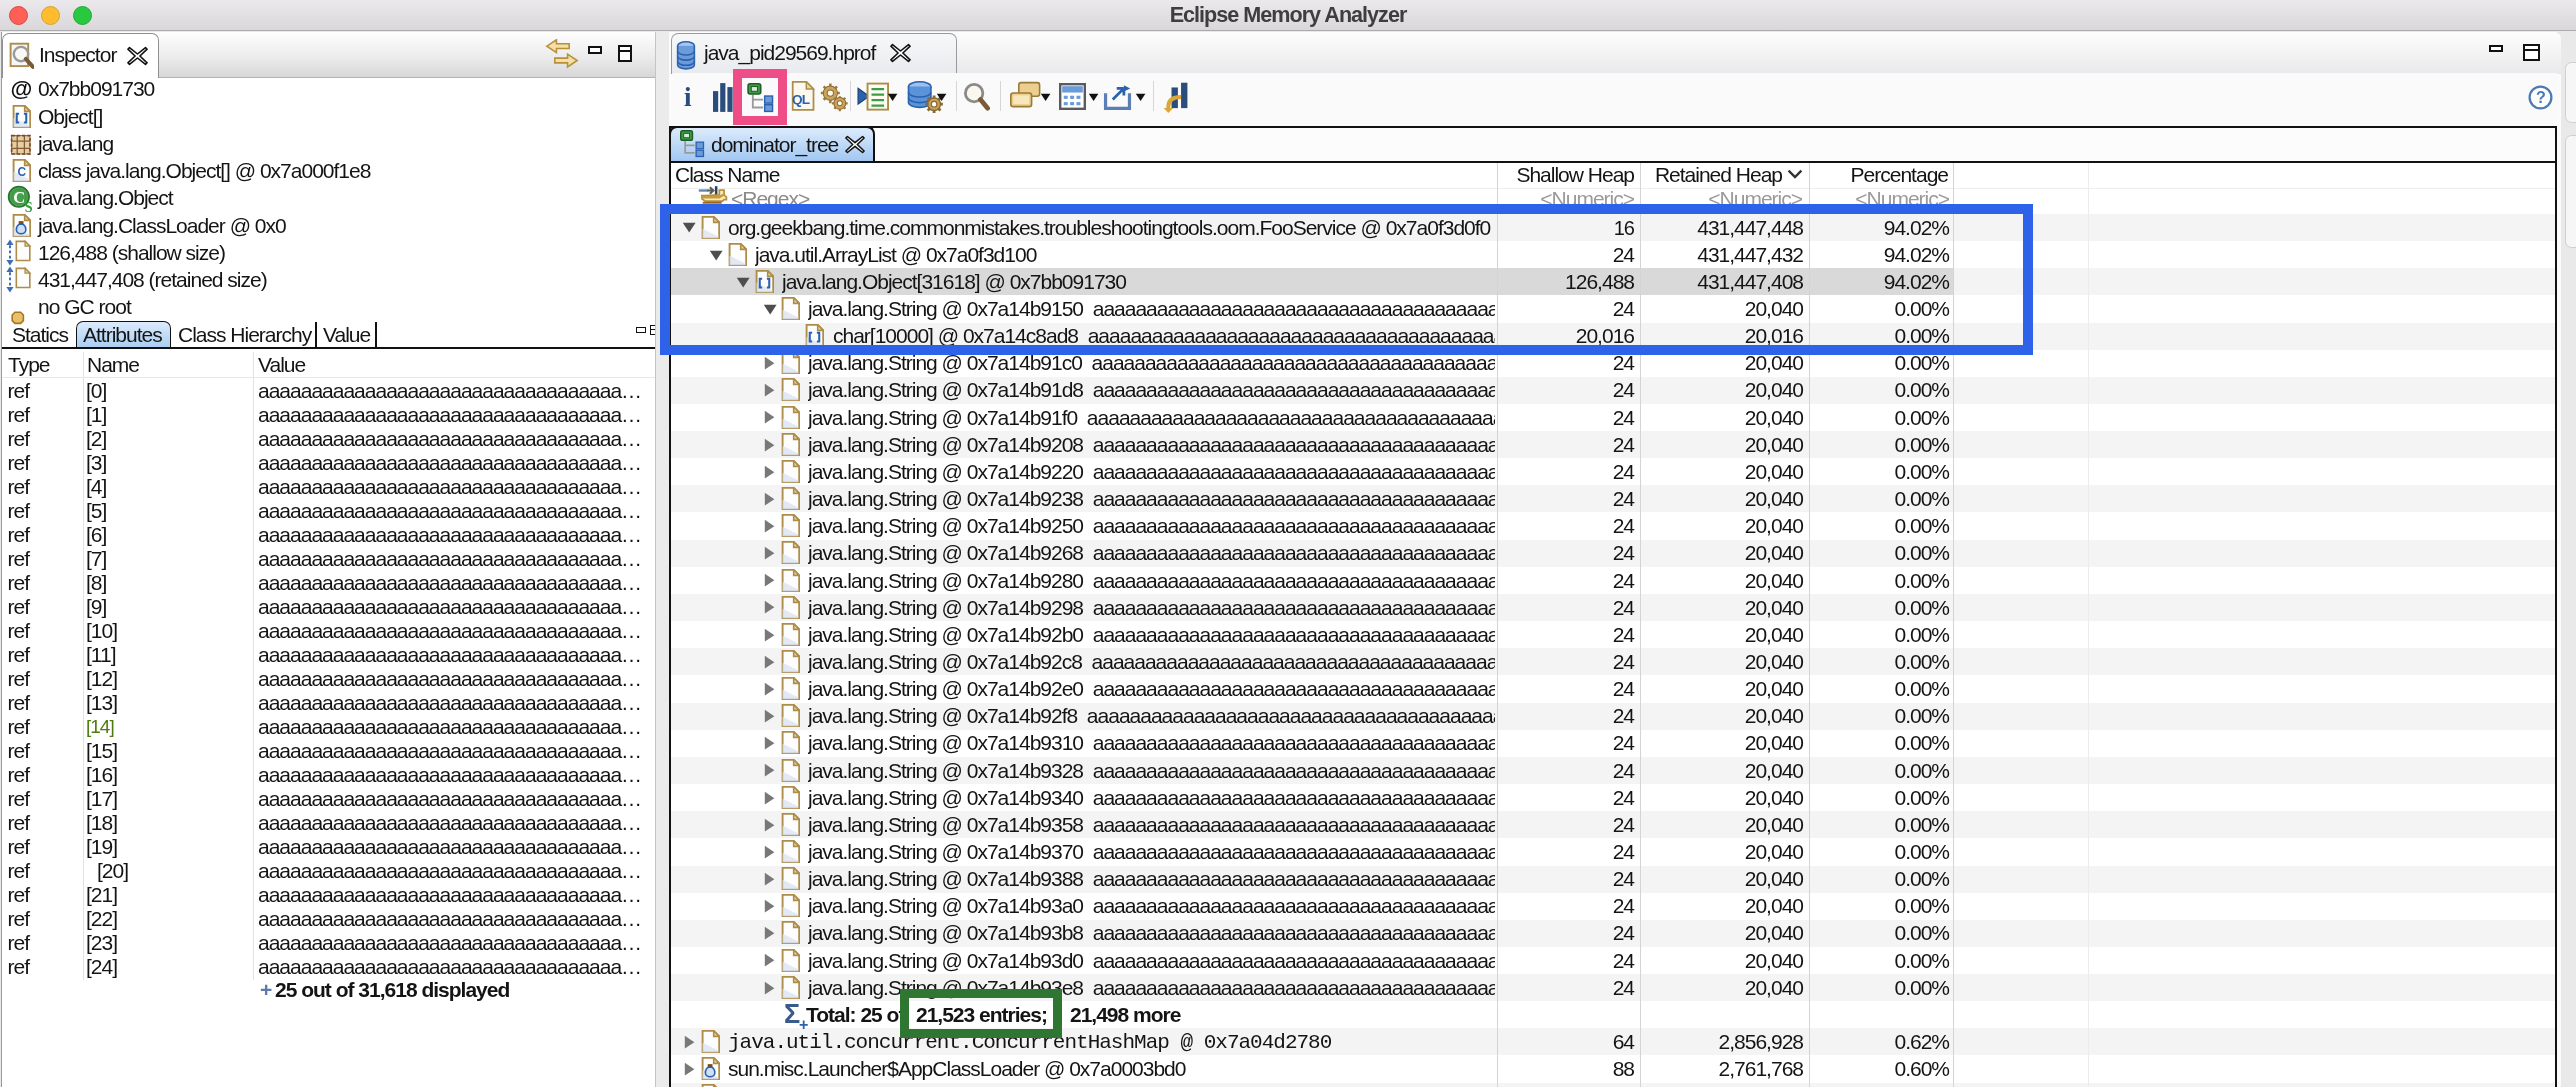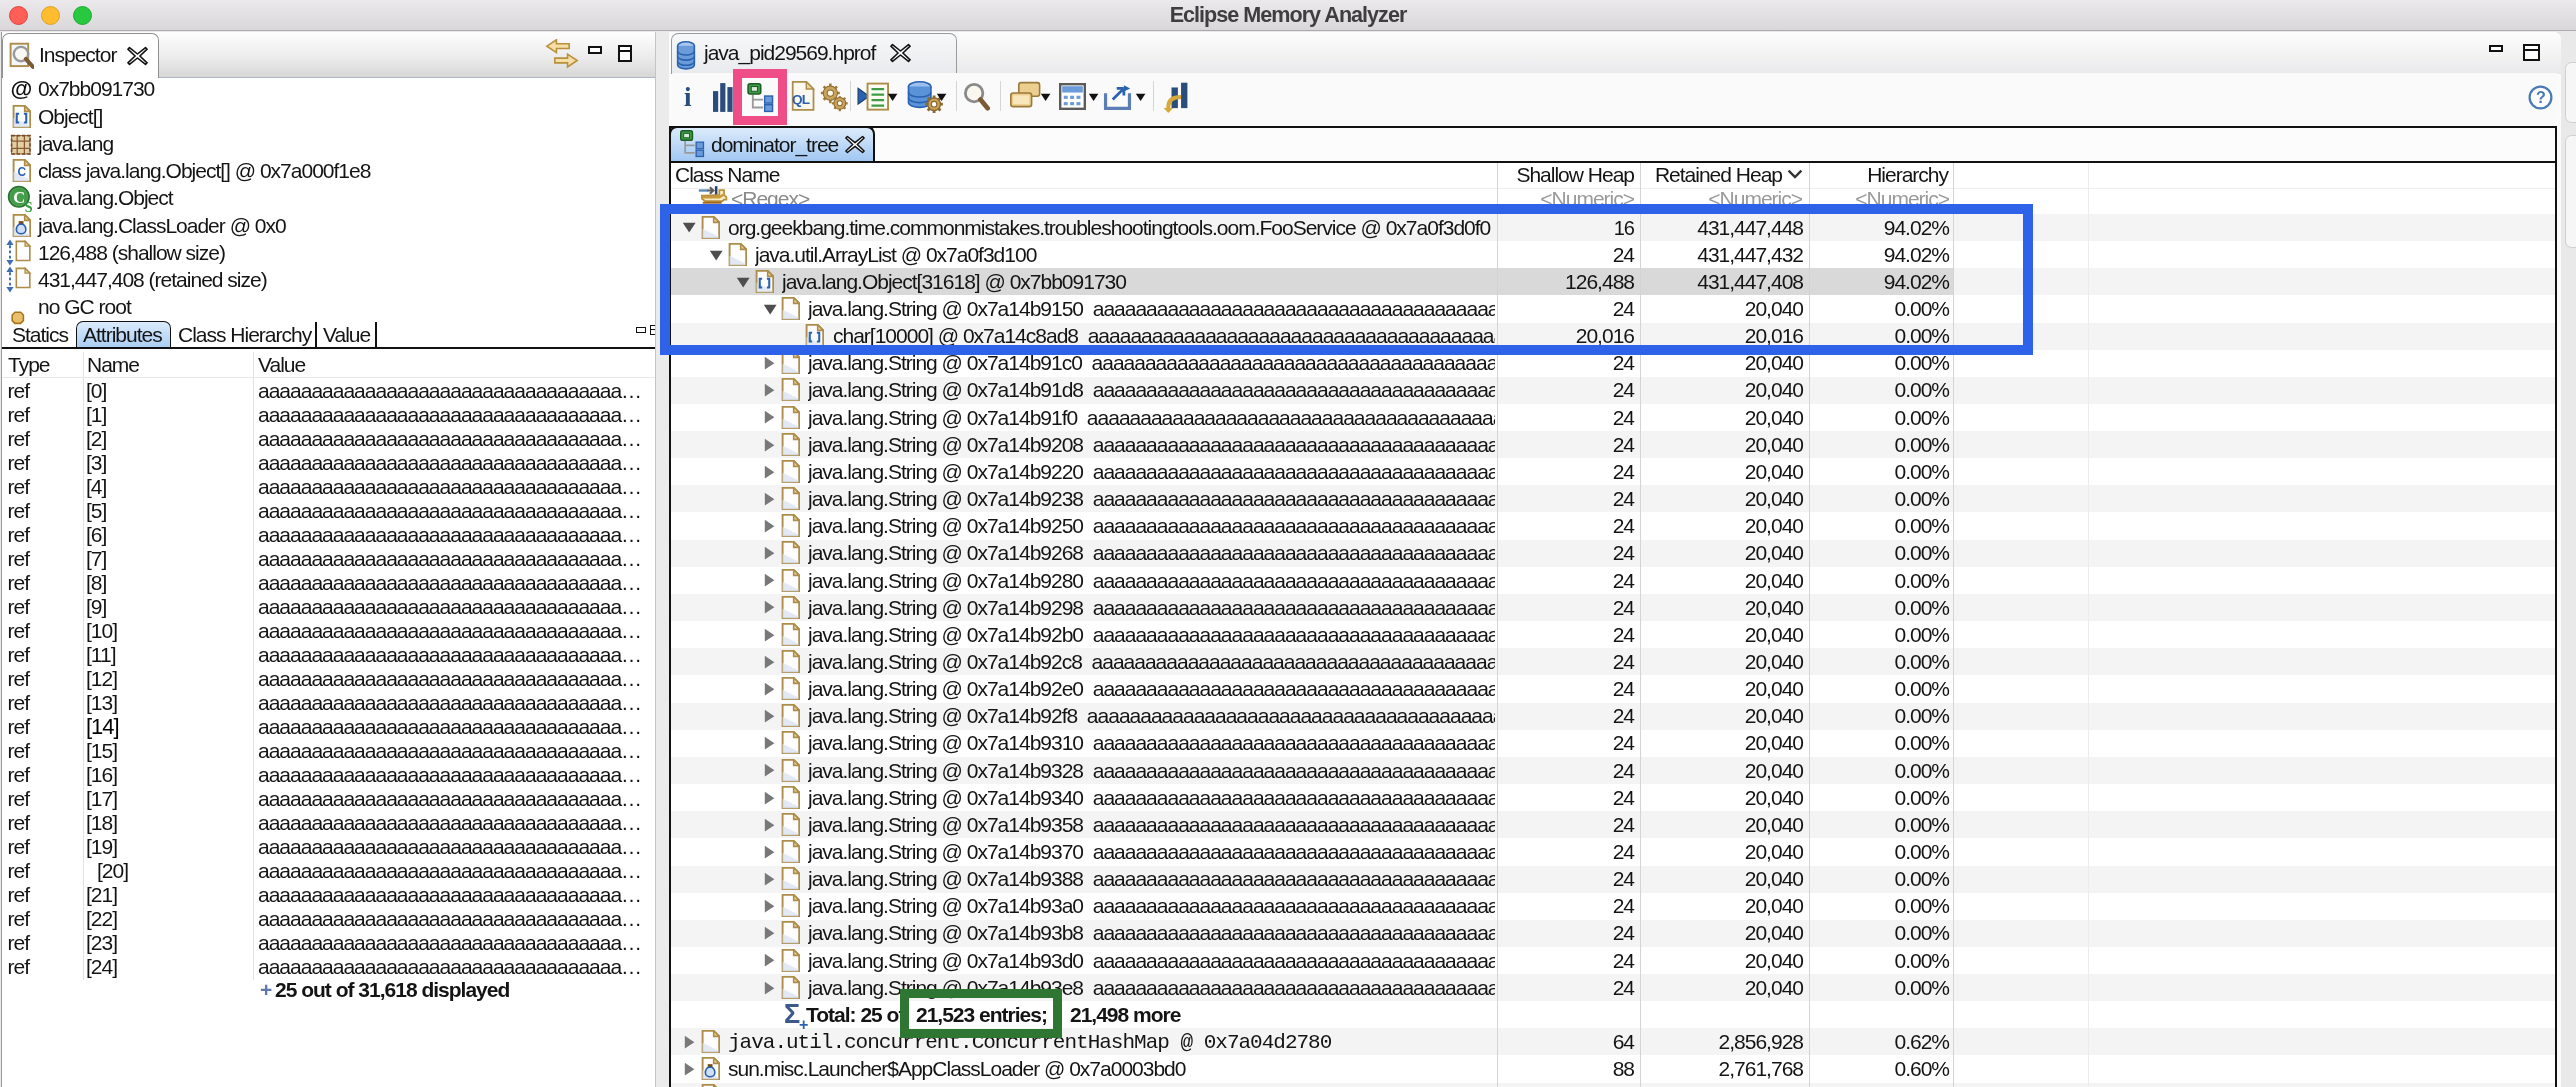--- a/index.html
+++ b/index.html
@@ -138,21 +138,21 @@
 <div style="position:absolute;left:7.6px;top:655px;transform:translateY(-50%);font-size:21px;font-weight:400;color:#141414;white-space:pre;">ref</div>
 <div style="position:absolute;left:86px;top:655px;transform:translateY(-50%);font-size:21px;font-weight:400;color:#141414;white-space:pre;">[11]</div>
 <div style="position:absolute;left:258px;top:655px;transform:translateY(-50%);font-size:21px;font-weight:400;color:#141414;white-space:pre;">aaaaaaaaaaaaaaaaaaaaaaaaaaaaaaaaaa…</div>
 <div style="position:absolute;left:7.6px;top:679px;transform:translateY(-50%);font-size:21px;font-weight:400;color:#141414;white-space:pre;">ref</div>
 <div style="position:absolute;left:86px;top:679px;transform:translateY(-50%);font-size:21px;font-weight:400;color:#141414;white-space:pre;">[12]</div>
 <div style="position:absolute;left:258px;top:679px;transform:translateY(-50%);font-size:21px;font-weight:400;color:#141414;white-space:pre;">aaaaaaaaaaaaaaaaaaaaaaaaaaaaaaaaaa…</div>
 <div style="position:absolute;left:7.6px;top:703px;transform:translateY(-50%);font-size:21px;font-weight:400;color:#141414;white-space:pre;">ref</div>
 <div style="position:absolute;left:86px;top:703px;transform:translateY(-50%);font-size:21px;font-weight:400;color:#141414;white-space:pre;">[13]</div>
 <div style="position:absolute;left:258px;top:703px;transform:translateY(-50%);font-size:21px;font-weight:400;color:#141414;white-space:pre;">aaaaaaaaaaaaaaaaaaaaaaaaaaaaaaaaaa…</div>
 <div style="position:absolute;left:7.6px;top:727px;transform:translateY(-50%);font-size:21px;font-weight:400;color:#141414;white-space:pre;">ref</div>
-<div style="position:absolute;left:86px;top:727px;transform:translateY(-50%);font-size:22px;font-weight:400;color:#000000;white-space:pre;">[14]</div>
+<div style="position:absolute;left:86px;top:727px;transform:translateY(-50%);font-size:19px;font-weight:400;color:#4d7c0f;white-space:pre;">[14]</div>
 <div style="position:absolute;left:258px;top:727px;transform:translateY(-50%);font-size:21px;font-weight:400;color:#141414;white-space:pre;">aaaaaaaaaaaaaaaaaaaaaaaaaaaaaaaaaa…</div>
 <div style="position:absolute;left:7.6px;top:751px;transform:translateY(-50%);font-size:21px;font-weight:400;color:#141414;white-space:pre;">ref</div>
 <div style="position:absolute;left:86px;top:751px;transform:translateY(-50%);font-size:21px;font-weight:400;color:#141414;white-space:pre;">[15]</div>
 <div style="position:absolute;left:258px;top:751px;transform:translateY(-50%);font-size:21px;font-weight:400;color:#141414;white-space:pre;">aaaaaaaaaaaaaaaaaaaaaaaaaaaaaaaaaa…</div>
 <div style="position:absolute;left:7.6px;top:775px;transform:translateY(-50%);font-size:21px;font-weight:400;color:#141414;white-space:pre;">ref</div>
 <div style="position:absolute;left:86px;top:775px;transform:translateY(-50%);font-size:21px;font-weight:400;color:#141414;white-space:pre;">[16]</div>
 <div style="position:absolute;left:258px;top:775px;transform:translateY(-50%);font-size:21px;font-weight:400;color:#141414;white-space:pre;">aaaaaaaaaaaaaaaaaaaaaaaaaaaaaaaaaa…</div>
 <div style="position:absolute;left:7.6px;top:799px;transform:translateY(-50%);font-size:21px;font-weight:400;color:#141414;white-space:pre;">ref</div>
 <div style="position:absolute;left:86px;top:799px;transform:translateY(-50%);font-size:21px;font-weight:400;color:#141414;white-space:pre;">[17]</div>
 <div style="position:absolute;left:258px;top:799px;transform:translateY(-50%);font-size:21px;font-weight:400;color:#141414;white-space:pre;">aaaaaaaaaaaaaaaaaaaaaaaaaaaaaaaaaa…</div>
@@ -320,21 +320,21 @@
 <div style="position:absolute;left:669px;top:161px;width:1888px;height:2.4px;background:#111;"></div>
 <div style="position:absolute;left:671px;top:163px;width:1884px;height:924px;background:#ffffff;"></div>
 <div style="position:absolute;left:669px;top:126px;width:2px;height:961px;background:#111;"></div>
 <div style="position:absolute;left:2555px;top:126px;width:2px;height:961px;background:#111;"></div>
 <div style="position:absolute;left:675px;top:175px;transform:translateY(-50%);font-size:21px;font-weight:400;color:#141414;white-space:pre;">Class Name</div>
 <div style="position:absolute;right:942px;text-align:left;top:175px;transform:translateY(-50%);font-size:21px;font-weight:400;color:#141414;white-space:pre;">Shallow Heap</div>
 <div style="position:absolute;right:794px;text-align:right;top:175px;transform:translateY(-50%);font-size:21px;font-weight:400;color:#141414;white-space:pre;">Retained Heap</div>
 <svg style="position:absolute;left:1787px;top:169px" width="16" height="10.4" viewBox="0 0 20 13">
     <path d="M2 2 L10 10 L18 2" fill="none" stroke="#333" stroke-width="3"></path>
   </svg>
-<div style="position:absolute;right:628px;text-align:right;top:175px;transform:translateY(-50%);font-size:21px;font-weight:400;color:#141414;white-space:pre;">Hierarchy</div>
+<div style="position:absolute;right:628px;text-align:right;top:175px;transform:translateY(-50%);font-size:21px;font-weight:400;color:#141414;white-space:pre;">Percentage</div>
 <div style="position:absolute;left:671px;top:188px;width:1884px;height:1.2px;background:#ededed;"></div>
 <svg style="position:absolute;left:698px;top:186px" width="30" height="25.6" viewBox="0 0 38 32">
 <path d="M1 5.5 h12" stroke="#5b88b5" stroke-width="3"></path>
 <path d="M12 5.5 h6 M15 1.5 l4.5 4 l-4.5 4" fill="none" stroke="#5a5a5a" stroke-width="2.6"></path>
 <path d="M23 0 v12" stroke="#25456e" stroke-width="3.2"></path>
 <path d="M27 11 v-6 h6 v6 l3 3 v3 h-3 l-2 2 h-22 l-4 -3 v-4 h4 z" fill="#f7ecc1" stroke="#b8903c" stroke-width="2.2"></path>
 <path d="M5 14 h22 l5 -3" fill="none" stroke="#c89a3c" stroke-width="3"></path>
 <path d="M6 21 h24" stroke="#a2641c" stroke-width="2.4"></path>
 </svg>
 <div style="position:absolute;left:731px;top:199px;transform:translateY(-50%);font-size:21px;font-weight:400;color:#8a8a8a;white-space:pre;">&lt;Regex&gt;</div>

